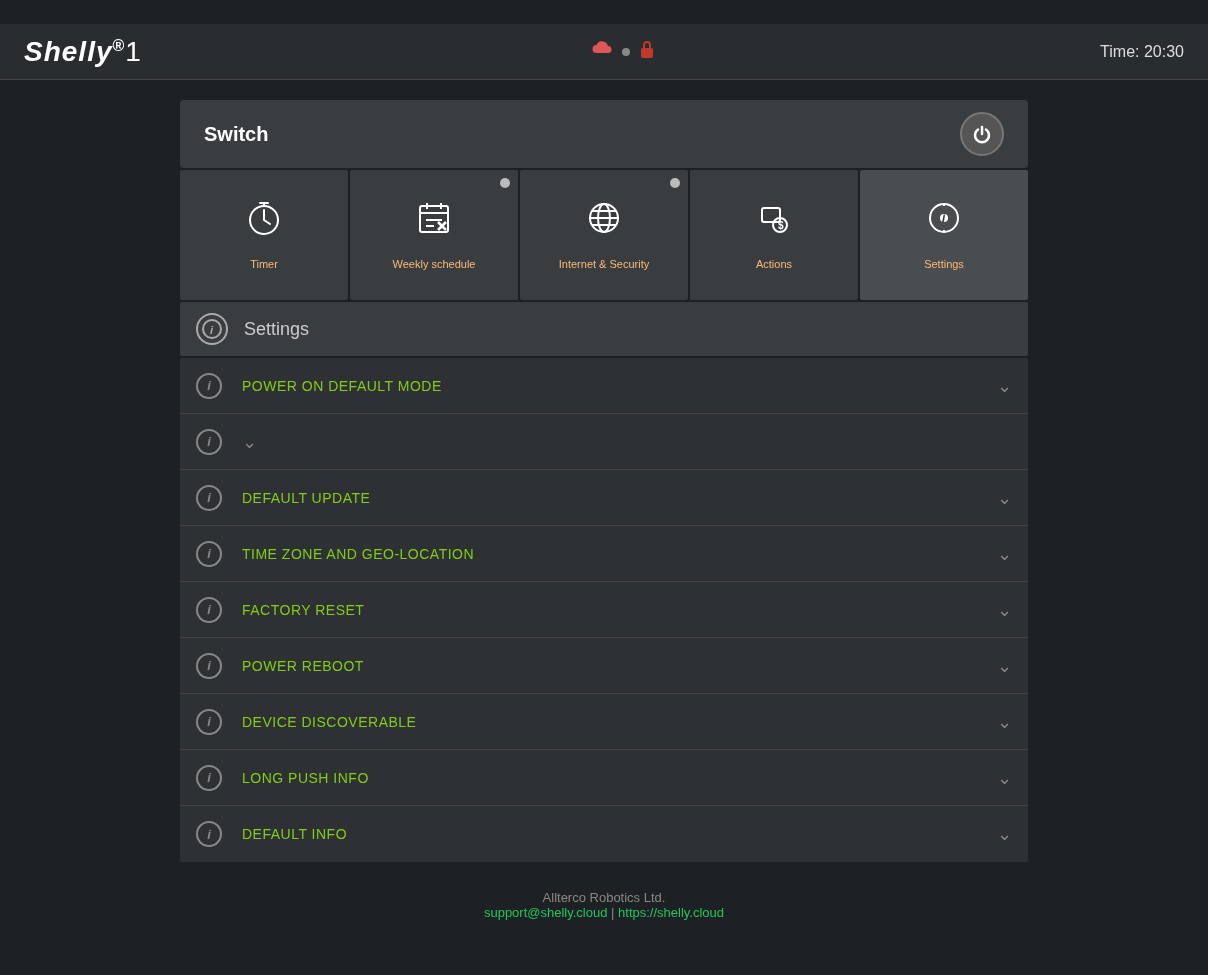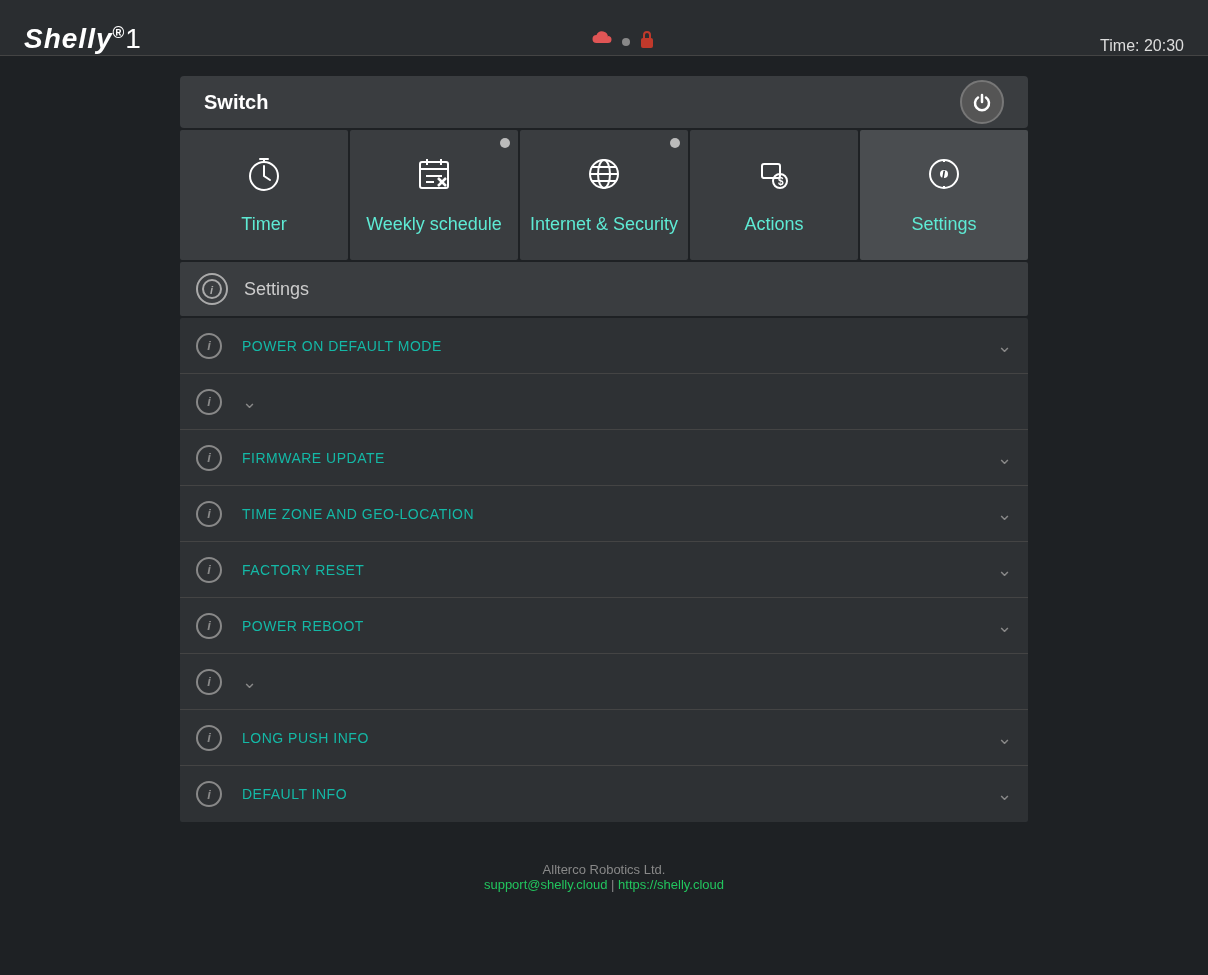--- a/index.html
+++ b/index.html
@@ -8,25 +8,26 @@
       font-family: Arial, sans-serif;
       color: #fff;
       min-height: 975px;
       width: 1208px;
     }
 
     
     .header {
       background: #2a2d30;
       display: flex;
-      align-items: flex-end;
+      align-items: center;
       justify-content: space-between;
       padding: 0 24px;
       height: 56px;
       border-bottom: 1px solid #444;
+      margin-top: 24px;
     }
     .header-logo {
       font-size: 28px;
       font-weight: bold;
       color: #fff;
       font-style: italic;
       letter-spacing: 1px;
     }
     .header-logo span {
       font-style: normal;
@@ -56,21 +57,21 @@
     }
 
     
     .switch-panel {
       background: #3a3d40;
       border-radius: 4px;
       display: flex;
       align-items: center;
       justify-content: space-between;
       padding: 0 24px;
-      height: 52px;
+      height: 68px;
       margin-bottom: 2px;
     }
     .switch-label {
       font-size: 20px;
       font-weight: bold;
       color: #fff;
     }
     .power-button {
       width: 44px;
       height: 44px;
@@ -115,22 +116,22 @@
       height: 10px;
       border-radius: 50%;
       background: #bbb;
     }
     .tab-icon {
       font-size: 36px;
       color: #fff;
       margin-bottom: 10px;
     }
     .tab-label {
-      font-size: 18px;
-      color: #5eead4;
+      font-size: 11px;
+      color: #fdba74;
       text-align: left;
       line-height: 1.3;
     }
 
     
     .settings-header {
       background: #3a3d40;
       display: flex;
       align-items: center;
       padding: 0 16px;
@@ -184,32 +185,32 @@
       color: #888;
       font-size: 13px;
       font-style: italic;
       font-weight: bold;
       margin-right: 20px;
       flex-shrink: 0;
     }
     .settings-item-label {
       flex: 1;
       font-size: 14px;
-      color: #14b8a6;
+      color: #84cc16;
       letter-spacing: 0.5px;
     }
     .chevron-down {
       color: #888;
       font-size: 18px;
     }
 
     
     .footer {
       text-align: center;
-      padding: 40px 0 16px;
+      padding: 28px 0 16px;
       color: #888;
       font-size: 13px;
     }
     .footer a {
       color: #22c55e;
       text-decoration: none;
     }
   </style>
 </head>
 <body>
@@ -338,21 +339,21 @@
       <div class="chevron-down">⌄</div>
     </div>
 
     <div class="settings-item">
       <div class="info-icon">i</div>
       <div class="chevron-down">⌄</div>
     </div>
 
     <div class="settings-item">
       <div class="info-icon">i</div>
-      <div class="settings-item-label">FIRMWARE UPDATE</div>
+      <div class="settings-item-label">DEFAULT UPDATE</div>
       <div class="chevron-down">⌄</div>
     </div>
 
     <div class="settings-item">
       <div class="info-icon">i</div>
       <div class="settings-item-label">TIME ZONE AND GEO-LOCATION</div>
       <div class="chevron-down">⌄</div>
     </div>
 
     <div class="settings-item">
@@ -362,20 +363,21 @@
     </div>
 
     <div class="settings-item">
       <div class="info-icon">i</div>
       <div class="settings-item-label">POWER REBOOT</div>
       <div class="chevron-down">⌄</div>
     </div>
 
     <div class="settings-item">
       <div class="info-icon">i</div>
+      <div class="settings-item-label">DEVICE DISCOVERABLE</div>
       <div class="chevron-down">⌄</div>
     </div>
 
     <div class="settings-item">
       <div class="info-icon">i</div>
       <div class="settings-item-label">LONG PUSH INFO</div>
       <div class="chevron-down">⌄</div>
     </div>
 
     <div class="settings-item">

